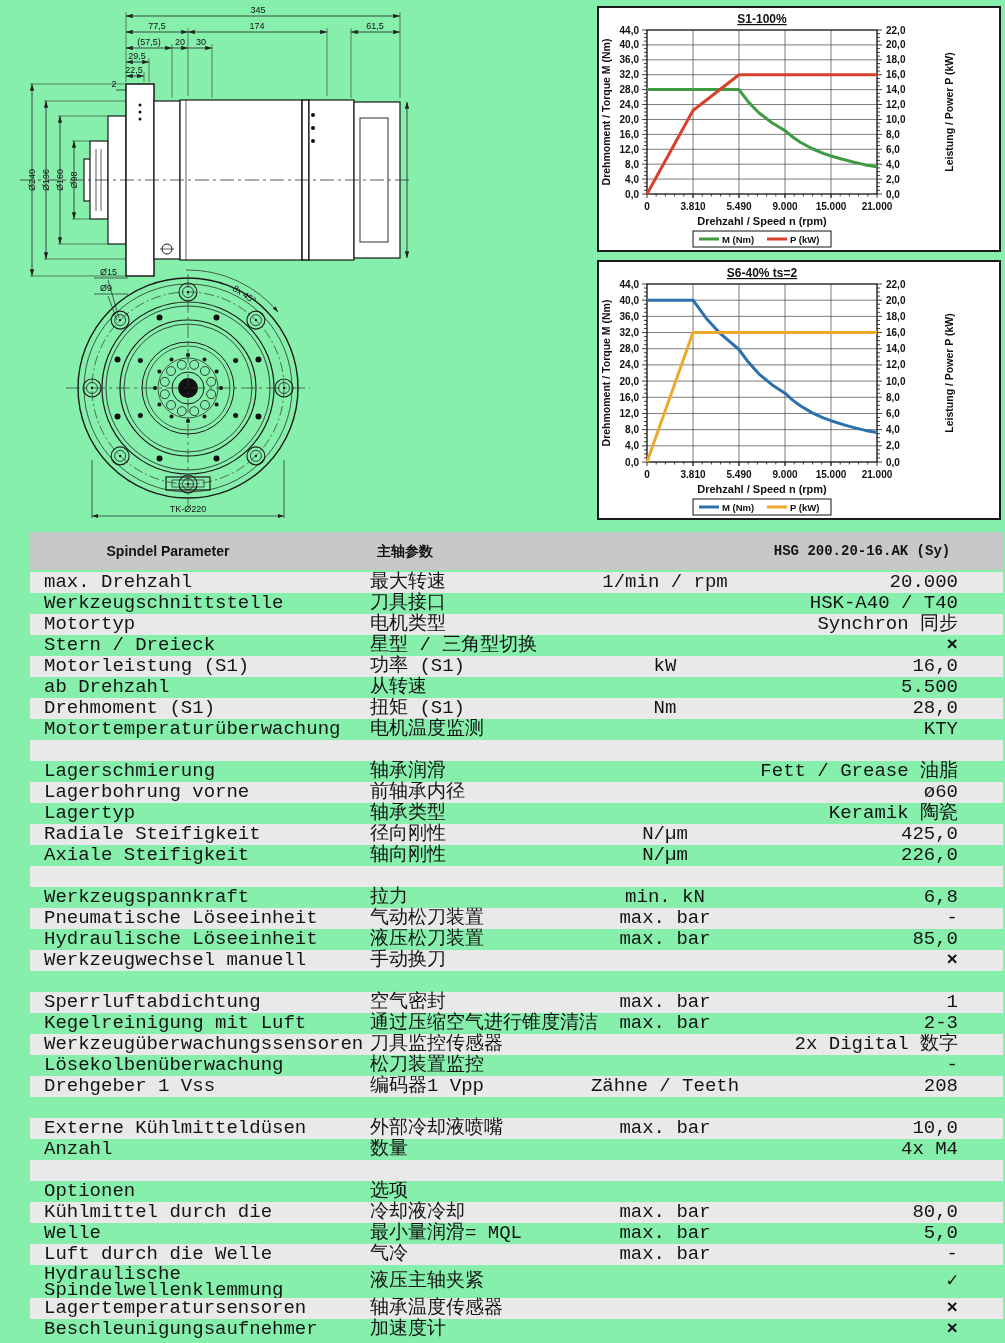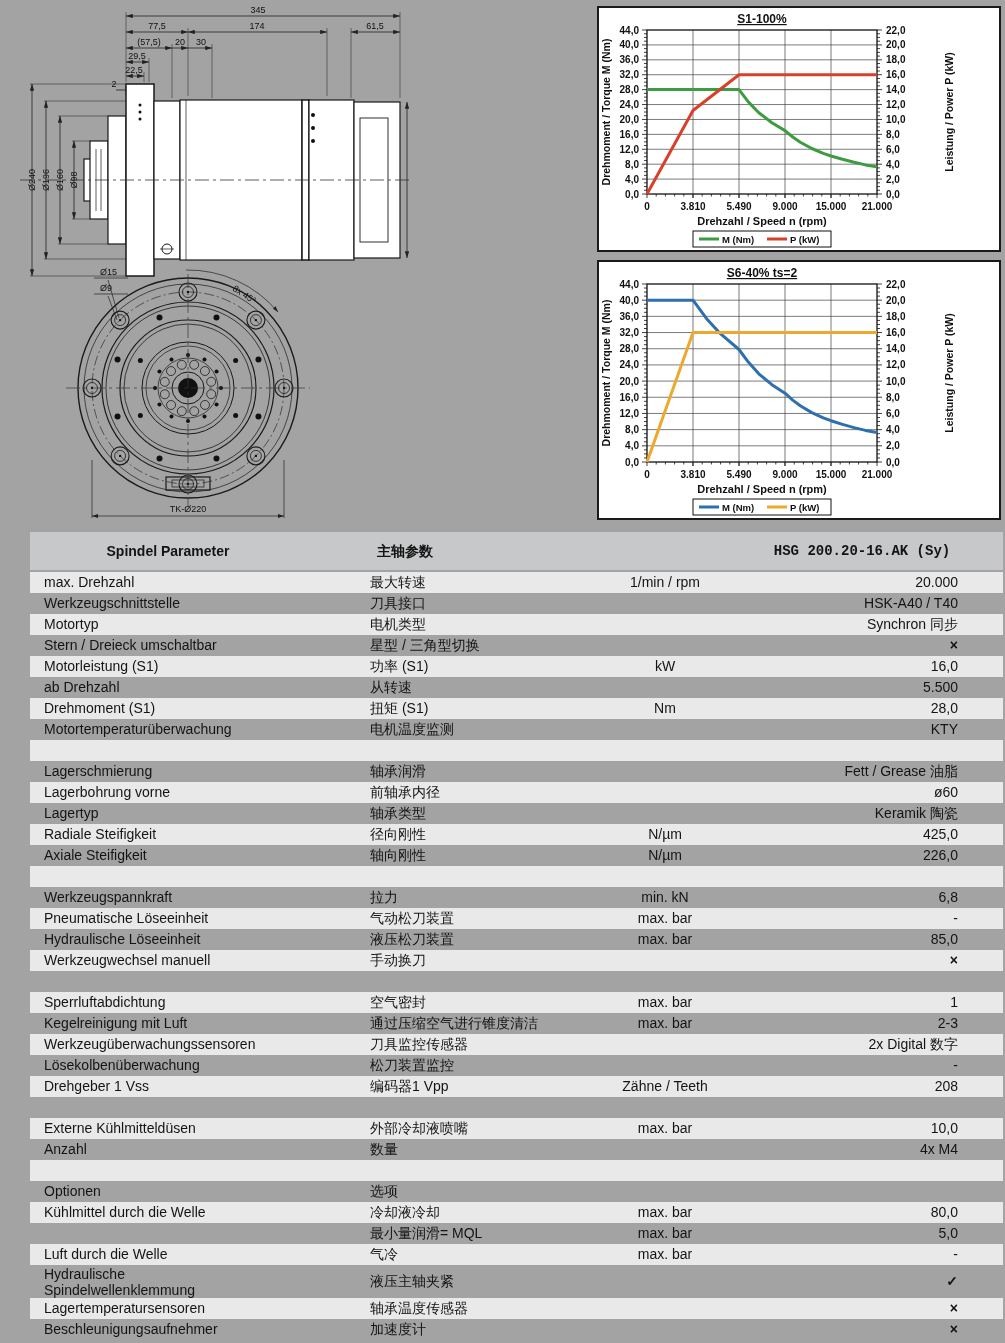--- a/index.html
+++ b/index.html
@@ -1,30 +1,30 @@
 <!DOCTYPE html>
 <html><head>
 <meta charset="utf-8">
 <style>
   html,body{margin:0;padding:0;background:#fff;}
-  .page{position:relative;width:1005px;height:1343px;background:#a3a3a3;
+  .page{position:relative;width:1005px;height:1343px;background:#86efac;
         font-family:"Liberation Sans",sans-serif;overflow:hidden;color:#141414;}
   svg text{font-family:"Liberation Sans",sans-serif;}
   .dwg{position:absolute;}
   #side-view{left:2px;top:2px;}
   #front-view{left:36px;top:260px;}
   .chart{position:absolute;background:#fff;border:2px solid #1a1a1a;}
   #chart1{left:597px;top:6px;width:400px;height:242px;}
   #chart2{left:597px;top:260px;width:400px;height:256px;}
   .ptable{position:absolute;left:30px;top:532px;width:973px;}
   .thead{position:relative;height:38px;background:#c7c8c9;margin-bottom:2px;
          font-weight:bold;font-size:14px;}
   .thead span{position:absolute;top:0;line-height:38px;transform:translateX(-50%);white-space:nowrap;}
   .h1{left:138px;} .h2{left:375px;} .h4{left:832px;font-family:Liberation Mono, monospace;}
-  .trow{position:relative;height:21px;font-size:14px;}
+  .trow{position:relative;height:21px;font-size:19px;font-family:Liberation Mono, monospace;}
   .trow.g{background:#e9e9ea;}
   .trow span{position:absolute;top:0;line-height:21px;white-space:pre-line;}
   .c1{left:14px;width:276px;} .c2{left:292px;width:240px;margin-left:48px;}
   .c3{left:535px;width:200px;text-align:center;} .c4{left:728px;width:200px;text-align:right;}
   .trow.tall{height:33px;}
   .trow.tall .c1{line-height:16px;top:1px;}
   .trow.tall .c2,.trow.tall .c3,.trow.tall .c4{line-height:33px;}
   .mark{font-weight:bold;}
 </style>
 </head>

